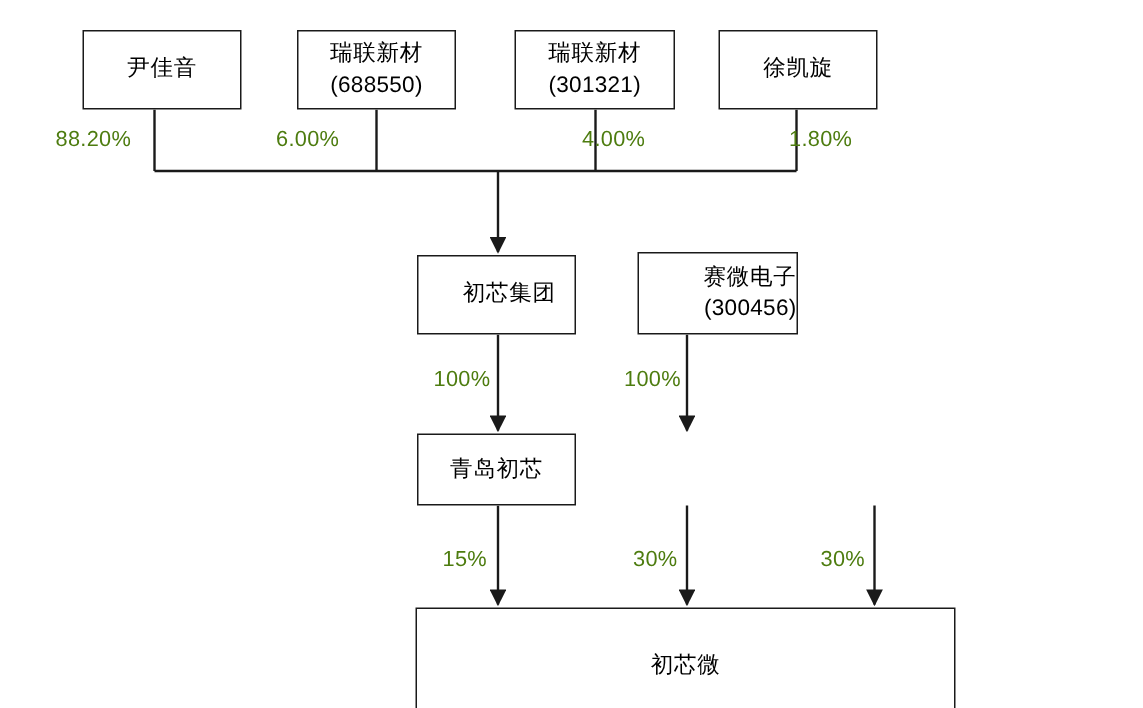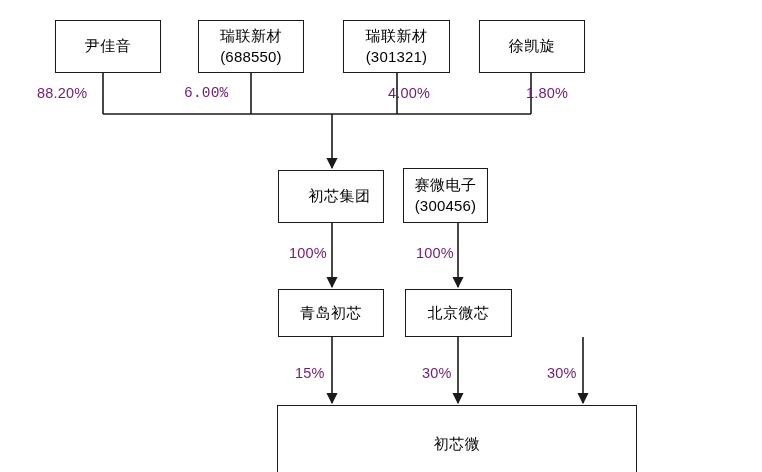--- a/index.html
+++ b/index.html
@@ -39,21 +39,21 @@
     font-size: 15px;
     line-height: 1.35;
     letter-spacing: 0.5px;
   }
   .node .node-sub {
     font-size: 15px;
     letter-spacing: 0.2px;
   }
   .edge-label {
     position: absolute;
-    color: #701a75;
+    color: #4d7c0f;
     font-size: 14.5px;
     line-height: 1;
     white-space: nowrap;
     letter-spacing: 0.2px;
   }
 </style>
 </head>
 <body>
 
 <div id="diagram-root">
@@ -100,41 +100,38 @@
   </div>
 
   <div class="node" style="left:479px; top:20px; width:106px; height:53px;">
     <span>徐凯旋</span>
   </div>
 
   <div class="node" style="left:278px; top:170px; width:106px; height:53px;padding-left:17px;">
     <span>初芯集团</span>
   </div>
 
-  <div class="node" style="left:403px; top:168px; width:85px; height:55px;">
+  <div class="node" style="left:425px; top:168px; width:107px; height:55px;align-items:flex-end;">
     <span>赛微电子</span>
     <span class="node-sub">(300456)</span>
   </div>
 
   <div class="node" style="left:278px; top:289px; width:106px; height:48px;">
     <span>青岛初芯</span>
   </div>
 
-  <div class="node" style="left:405px; top:289px; width:107px; height:48px;">
-    <span>北京微芯</span>
-  </div>
 
 
   <div class="node" style="left:277px; top:405px; width:360px; height:78px;justify-content:center;">
     <span>初芯微</span>
   </div>
 
   <div class="edge-label" style="left:37px; top:86px;">88.20%</div>
 
-  <div class="edge-label" style="left:184px; top:86px;font-family:Liberation Mono, monospace;">6.00%</div>
+  <div class="edge-label" style="left:184px; top:86px;">6.00%</div>
 
   <div class="edge-label" style="left:388px; top:86px;">4.00%</div>
 
   <div class="edge-label" style="left:526px; top:86px;">1.80%</div>
 
   <div class="edge-label" style="left:289px; top:246px;">100%</div>
 
   <div class="edge-label" style="left:416px; top:246px;">100%</div>
 
   <div class="edge-label" style="left:295px; top:366px;">15%</div>

